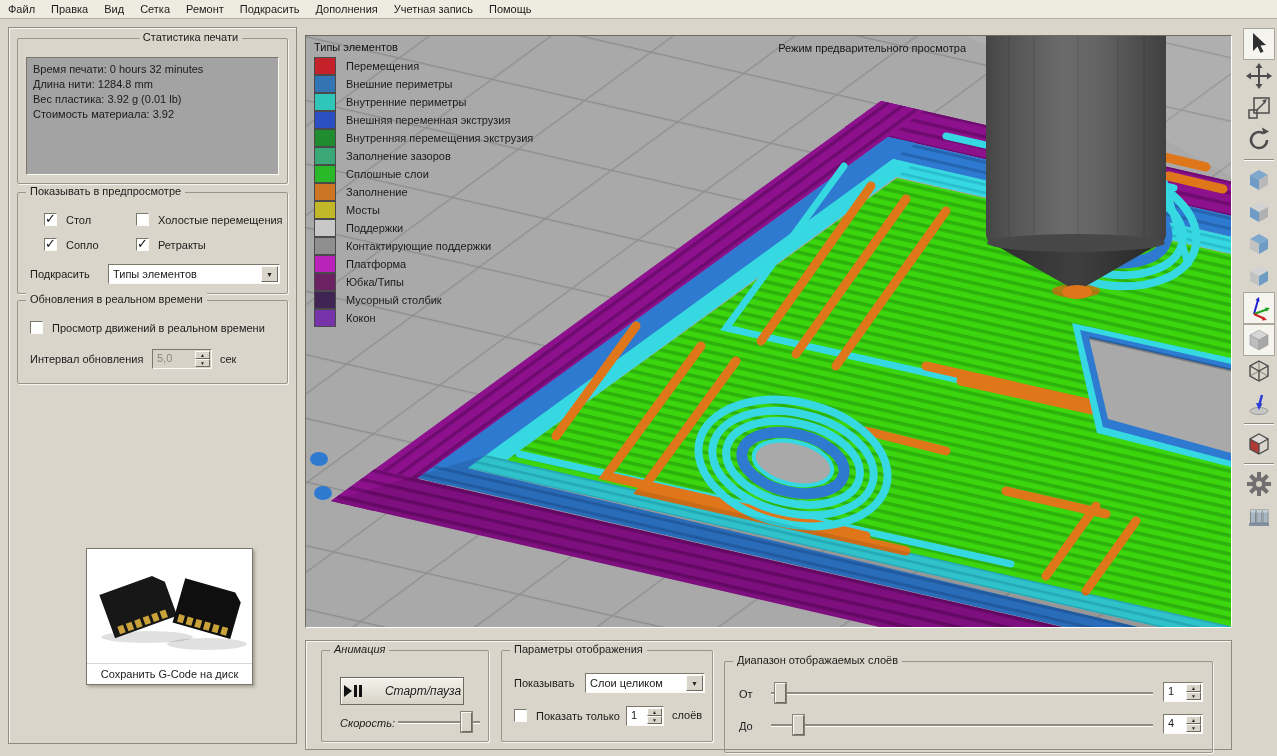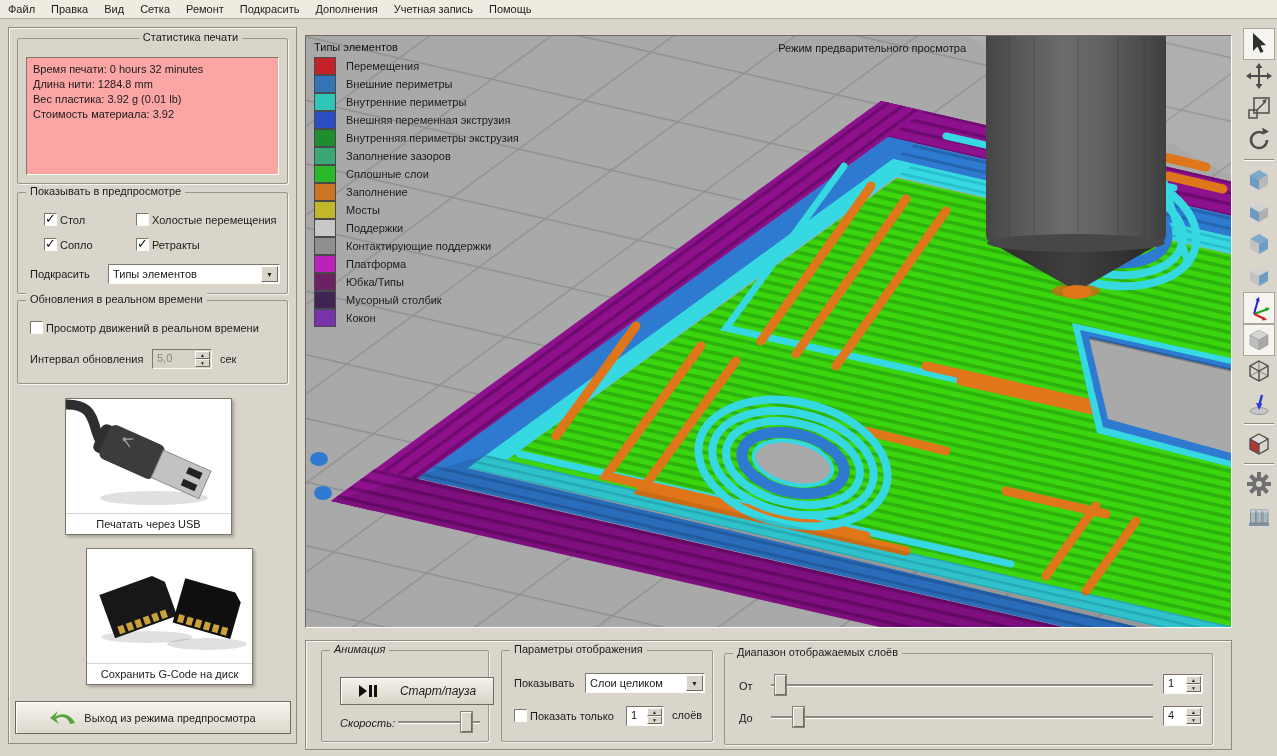--- a/index.html
+++ b/index.html
@@ -7,21 +7,21 @@
   body { font-family:"Liberation Sans","DejaVu Sans",sans-serif; font-size:11px; color:#1b1b1b;
          background:#d9d5ca; position:relative; }
   .panel  { position:absolute; border:1px solid #8f8b7f; box-shadow:inset 1px 1px 0 rgba(255,255,255,.75); background:#d9d5ca; }
   .groupbox { position:absolute; border:1px solid #99958a; border-radius:2px; box-shadow:1px 1px 0 rgba(255,255,255,.75); }
   .gb-title { position:absolute; top:-8px; left:8px; background:#d9d5ca; padding:0 4px; white-space:nowrap; }
   .gb-title.center { left:50%; transform:translateX(-50%);margin-left:38px; }
 
   .cb { width:13px; height:13px; background:#fff; border:1px solid; border-color:#7b776b #fbfaf5 #fbfaf5 #7b776b;
         display:inline-block; position:relative; flex:none; }
   .cb.on::after { content:"✓"; position:absolute; top:-3px; left:0px; font-size:13px; font-weight:bold; color:#111; }
-  .cb-item { display:flex; align-items:center; gap:3px; white-space:nowrap; cursor:default; }
+  .cb-item { display:flex; align-items:center; gap:9px; white-space:nowrap; cursor:default; }
 
   .dd { position:absolute; height:20px; background:#fff; border:1px solid; border-color:#7b776b #fbfaf5 #fbfaf5 #7b776b;
         display:flex; align-items:center; }
   .dd-text { flex:1; padding-left:4px; white-space:nowrap; overflow:hidden; }
   .dd-btn { width:17px; height:16px; margin-right:1px; background:#d9d5ca; border:1px solid;
             border-color:#fbfaf5 #6e6a5e #6e6a5e #fbfaf5; font-size:7px; color:#222;
             display:flex; align-items:center; justify-content:center; flex:none; }
 
   .spin { position:absolute; height:20px; background:#fff; border:1px solid; border-color:#7b776b #fbfaf5 #fbfaf5 #7b776b;
           display:flex; }
@@ -38,21 +38,21 @@
   .slider .thumb { position:absolute; top:0; width:11px; height:20px; background:#d9d5ca;
                    border:1px solid; border-color:#fbfaf5 #6e6a5e #6e6a5e #fbfaf5; box-shadow:0 0 0 1px #86827a; }
 
   
   #menubar { position:absolute; left:0; top:0; width:1277px; height:19px; background:#eeebe1;
              border-bottom:1px solid #b5b1a5; display:flex; align-items:center; }
   .mi { padding:0 8px; line-height:18px; cursor:default; }
 
   
   #sidebar { left:8px; top:27px; width:289px; height:717px; }
-  #statsbox { position:absolute; left:8px; top:18px; right:8px; bottom:8px; background:#fca5a5;
+  #statsbox { position:absolute; left:8px; top:18px; right:8px; bottom:8px; background:#a3a3a3;
               border:1px solid; border-color:#7b776b #fbfaf5 #fbfaf5 #7b776b; padding:4px 6px; line-height:15px; }
   #cbgrid { position:absolute; left:26px; top:20px; right:6px; display:grid;
             grid-template-columns:92px 1fr; grid-row-gap:12px; }
   .img-btn { position:absolute; left:56px; width:167px; background:#fff; border:1px solid #7a766a;
              box-shadow:inset 1px 1px 0 #fff, 2px 2px 3px rgba(0,0,0,.25); cursor:default; }
   .img-btn .caption { height:21px; border-top:1px solid #d5d5d5; display:flex; align-items:center; justify-content:center; }
   #exitbtn { position:absolute; left:6px; top:673px; width:276px; height:33px;
              background:linear-gradient(#f6f4ee,#dcd8cc); border:1px solid #6e6a5e;
              box-shadow:inset 1px 1px 0 #fff; display:flex; align-items:center; justify-content:center; gap:8px; cursor:default; }
 
@@ -61,21 +61,21 @@
               border:1px solid; border-color:#6f6b60 #fdfcf8 #fdfcf8 #6f6b60; background:#a9a9a9; }
   #legend { position:absolute; left:8px; top:5px; }
   #legend .lg-title { margin-bottom:4px; color:#111; }
   .lg-row { display:flex; align-items:center; height:18px; }
   .lg-sw { width:22px; height:18px; border:1px solid #4a4a4a; margin-right:10px; flex:none; margin-top:-1px; }
   #modetitle { position:absolute; left:240px; top:6px; width:420px; text-align:right; color:#161616; }
   #nozzpos { position:absolute; left:8px; top:516px; line-height:19px; color:#161616; }
 
   
   #bottompanel { left:305px; top:640px; width:927px; height:110px; }
-  #startbtn { position:absolute; left:18px; top:26px; width:154px; height:28px;
+  #startbtn { position:absolute; left:18px; top:26px; width:124px; height:28px;
               background:linear-gradient(#f4f2ec,#d7d3c7); border:1px solid #6e6a5e; box-shadow:inset 1px 1px 0 #fff;
               display:flex; align-items:center; justify-content:center; gap:23px; font-size:12px; }
 
   
   #toolbar { position:absolute; left:1241px; top:27px; width:36px; height:729px; }
   .ticon { width:30px; height:30px; margin:2px auto 2px auto; display:flex; align-items:center; justify-content:center; }
   .ticon.sel { background:#f6f4ee; outline:1px solid #aaa69a; }
   .tsep { height:0; border-top:1px solid #8f8b80; border-bottom:1px solid #fff; margin:4px 3px; }
 
   .lbl { white-space:nowrap; }
@@ -144,37 +144,20 @@
     <div class="spin disabled" style="left:134px;top:48px;width:60px;">
       <span class="spin-text">5,0</span>
       <span class="spin-btns">
           <div>▲</div>
           <div>▼</div>
         </span>
     </div>
     <span class="lbl" style="position:absolute;left:202px;top:52px;">сек</span>
   </div>
 
-  <div class="img-btn" style="top:370px;height:137px;">
-    <svg width="165" height="112" viewBox="0 0 165 112">
-      <rect width="165" height="112" fill="#ffffff"></rect>
-      <ellipse cx="88" cy="99" rx="54" ry="7" fill="rgba(0,0,0,0.12)"></ellipse>
-      <path d="M-8,6 C44,0 16,42 50,56" stroke="#2e2e2e" stroke-width="10" fill="none"></path>
-      <g transform="rotate(24 85 62)">
-        <rect x="26" y="46" width="16" height="30" rx="6" fill="#303030"></rect>
-        <rect x="34" y="43" width="60" height="37" rx="7" fill="#3c3c3c"></rect>
-        <rect x="92" y="47" width="52" height="30" fill="#c2c2c2" stroke="#8e8e8e"></rect>
-        <rect x="122" y="52" width="15" height="7" fill="#222"></rect>
-        <rect x="122" y="65" width="15" height="7" fill="#222"></rect>
-        <circle cx="52" cy="53" r="2" fill="#9a9a9a"></circle>
-        <path d="M52,53 l8,5 M52,53 l8,-4" stroke="#9a9a9a" stroke-width="1.5" fill="none"></path>
-      </g>
-    </svg>
-    <div class="caption">Печатать через USB</div>
-  </div>
 
   <div class="img-btn" style="top:520px;height:137px;margin-left:21px;">
     <svg width="165" height="112" viewBox="0 0 165 112">
       <rect width="165" height="112" fill="#ffffff"></rect>
       <ellipse cx="60" cy="88" rx="46" ry="6" fill="rgba(0,0,0,0.12)"></ellipse>
       <ellipse cx="120" cy="95" rx="40" ry="6" fill="rgba(0,0,0,0.12)"></ellipse>
       <g transform="rotate(-20 55 55)">
         <path d="M18,32 h56 l10,10 v36 h-66 z" fill="#171717"></path>
         <g fill="#c9a23a">
           <rect x="24" y="68" width="6" height="8"></rect>
@@ -193,26 +176,20 @@
           <rect x="112" y="72" width="6" height="8"></rect>
             <rect x="121" y="72" width="6" height="8"></rect>
           <rect x="130" y="72" width="6" height="8"></rect>
             <rect x="139" y="72" width="6" height="8"></rect>
         </g>
       </g>
     </svg>
     <div class="caption">Сохранить G-Code на диск</div>
   </div>
 
-  <div id="exitbtn">
-    <svg width="26" height="17" viewBox="0 0 26 17">
-      <path d="M25,14 C21,5 11,3 5,8 L8,2 L0,9 L9,15 L6,10 C11,6 18,8 20,15 Z" fill="#58a33f"></path>
-    </svg>
-    <span>Выход из режима предпросмотра</span>
-  </div>
 </div>
 
 <div id="viewport">
   <svg width="925" height="591" viewBox="0 0 925 591">
     <defs>
       <pattern id="gA" width="10" height="62" patternUnits="userSpaceOnUse" patternTransform="rotate(12.9)">
         <rect width="10" height="1.4" fill="#8d8d8d"></rect>
       </pattern>
       <pattern id="gB" width="10" height="72" patternUnits="userSpaceOnUse" patternTransform="rotate(-36.2)">
         <rect width="10" height="1.4" fill="#909090"></rect>
@@ -353,21 +330,21 @@
         <div class="lg-row">
           <span class="lg-sw" style="background-color: rgb(47, 197, 184);"></span>
           <span>Внутренние периметры</span>
         </div>
         <div class="lg-row">
           <span class="lg-sw" style="background-color: rgb(43, 78, 194);"></span>
           <span>Внешняя переменная экструзия</span>
         </div>
         <div class="lg-row">
           <span class="lg-sw" style="background-color: rgb(31, 140, 47);"></span>
-          <span>Внутренняя периметры экструзия</span>
+          <span>Внутренняя перемещения экструзия</span>
         </div>
         <div class="lg-row">
           <span class="lg-sw" style="background-color: rgb(58, 168, 118);"></span>
           <span>Заполнение зазоров</span>
         </div>
         <div class="lg-row">
           <span class="lg-sw" style="background-color: rgb(40, 184, 40);"></span>
           <span>Сплошные слои</span>
         </div>
         <div class="lg-row">
@@ -442,21 +419,21 @@
     <div class="spin" style="left:124px;top:55px;width:38px;">
       <span class="spin-text">1</span>
       <span class="spin-btns">
           <div>▲</div>
           <div>▼</div>
         </span>
     </div>
     <span class="lbl" style="position:absolute;left:170px;top:58px;">слоёв</span>
   </div>
 
-  <div class="groupbox" style="left:418px;top:12px;width:489px;height:92px;">
+  <div class="groupbox" style="left:418px;top:20px;width:489px;height:92px;">
     <span class="gb-title">Диапазон отображаемых слоёв</span>
     <span class="lbl" style="position:absolute;left:14px;top:26px;">От</span>
     <div class="slider" style="left:46px;top:21px;width:382px;">
       <div class="track"></div>
       <div class="thumb" style="left:4px;"></div>
     </div>
     <div class="spin" style="left:438px;top:20px;width:40px;">
       <span class="spin-text">1</span>
       <span class="spin-btns">
           <div>▲</div>

